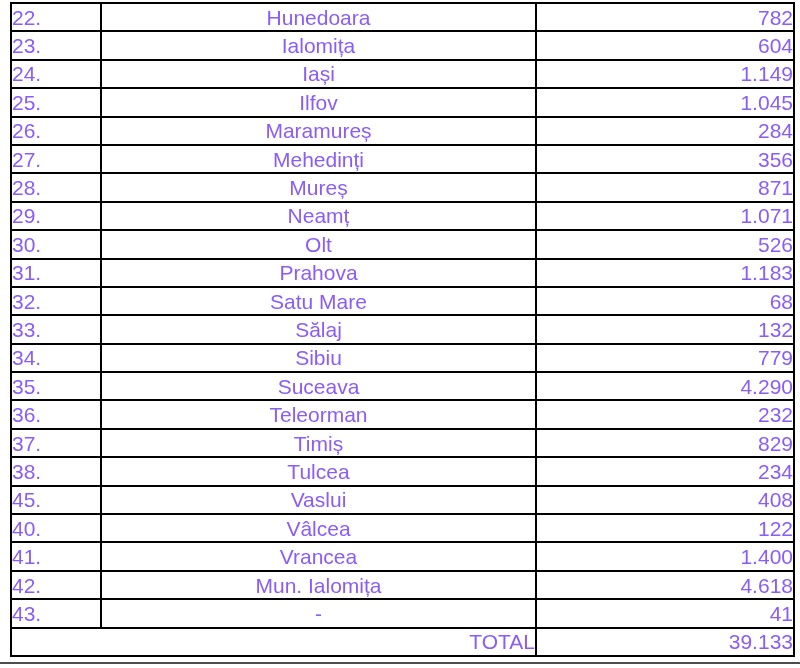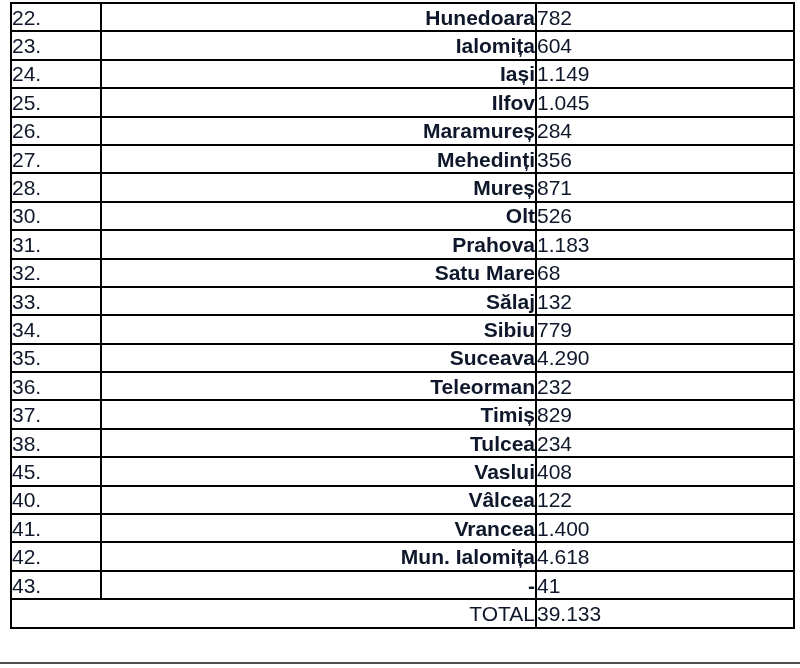--- a/index.html
+++ b/index.html
@@ -7,21 +7,21 @@
     padding: 0;
     background: #ffffff;
   }
   .page {
     position: relative;
     width: 800px;
     height: 668px;
     background: #ffffff;
     overflow: hidden;
     font-family: "Liberation Sans", "DejaVu Sans", sans-serif;
-    color: #0f172a;
+    color: #8b5cf6;
   }
   table.county-table {
     position: absolute;
     left: 10px;
     top: 2px;
     width: 783px;
     border-collapse: collapse;
     table-layout: fixed;
   }
   table.county-table td {
@@ -32,26 +32,25 @@
     padding: 0;
     white-space: nowrap;
     overflow: hidden;
     vertical-align: middle;
   }
   td.cell-num {
     text-align: left;
     padding-left: 9px;
   }
   td.cell-county {
-    text-align: right;
+    text-align: center;
     padding-left: 11px;
-    font-weight: bold;
   }
   td.cell-value {
-    text-align: left;
+    text-align: right;
     margin-top: 32px;
   }
   td.cell-total-label {
     text-align: right;
     padding-left: 112px; 
   }
   .bottom-rule {
     position: absolute;
     left: 0;
     top: 662px;
@@ -99,20 +98,25 @@
         </tr>
         <tr>
           <td class="cell-num">27.</td>
           <td class="cell-county">Mehedinți</td>
           <td class="cell-value">356</td>
         </tr>
         <tr>
           <td class="cell-num">28.</td>
           <td class="cell-county">Mureș</td>
           <td class="cell-value">871</td>
+        </tr>
+        <tr>
+          <td class="cell-num">29.</td>
+          <td class="cell-county">Neamț</td>
+          <td class="cell-value">1.071</td>
         </tr>
         <tr>
           <td class="cell-num">30.</td>
           <td class="cell-county">Olt</td>
           <td class="cell-value">526</td>
         </tr>
         <tr>
           <td class="cell-num">31.</td>
           <td class="cell-county">Prahova</td>
           <td class="cell-value">1.183</td>

